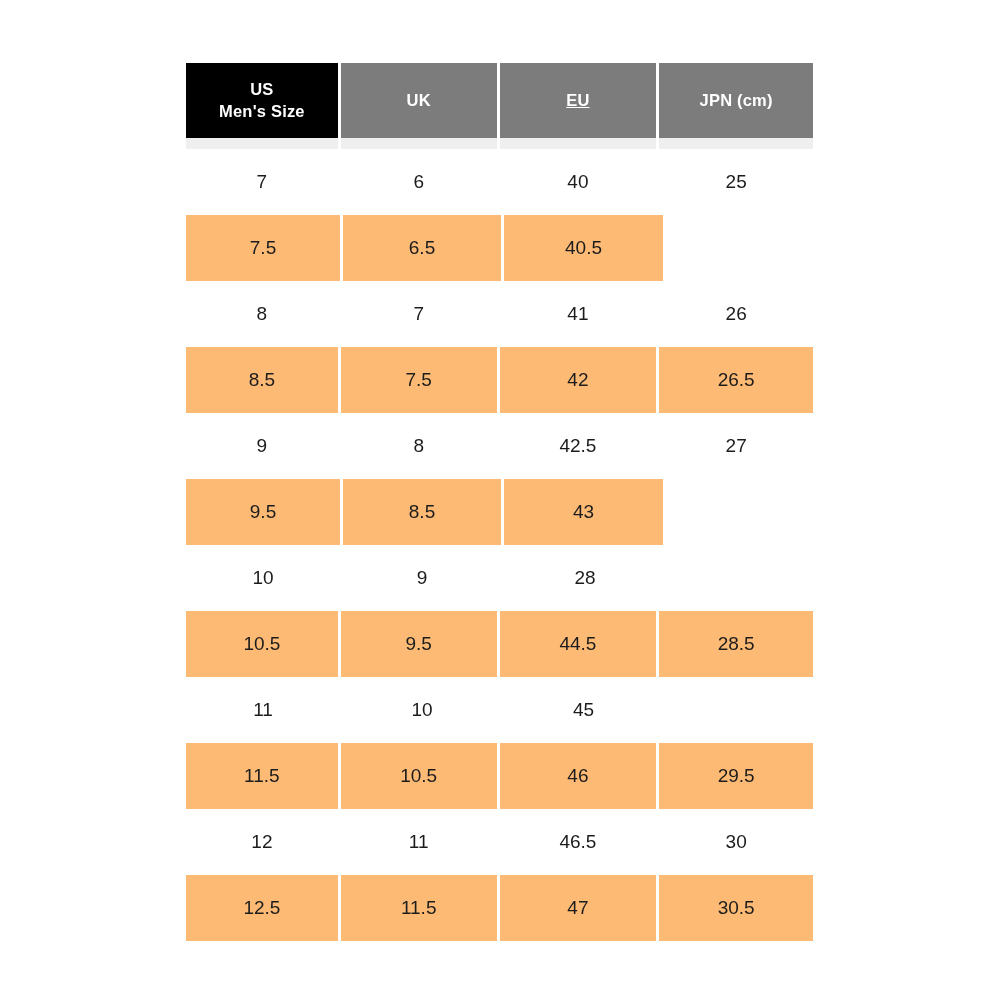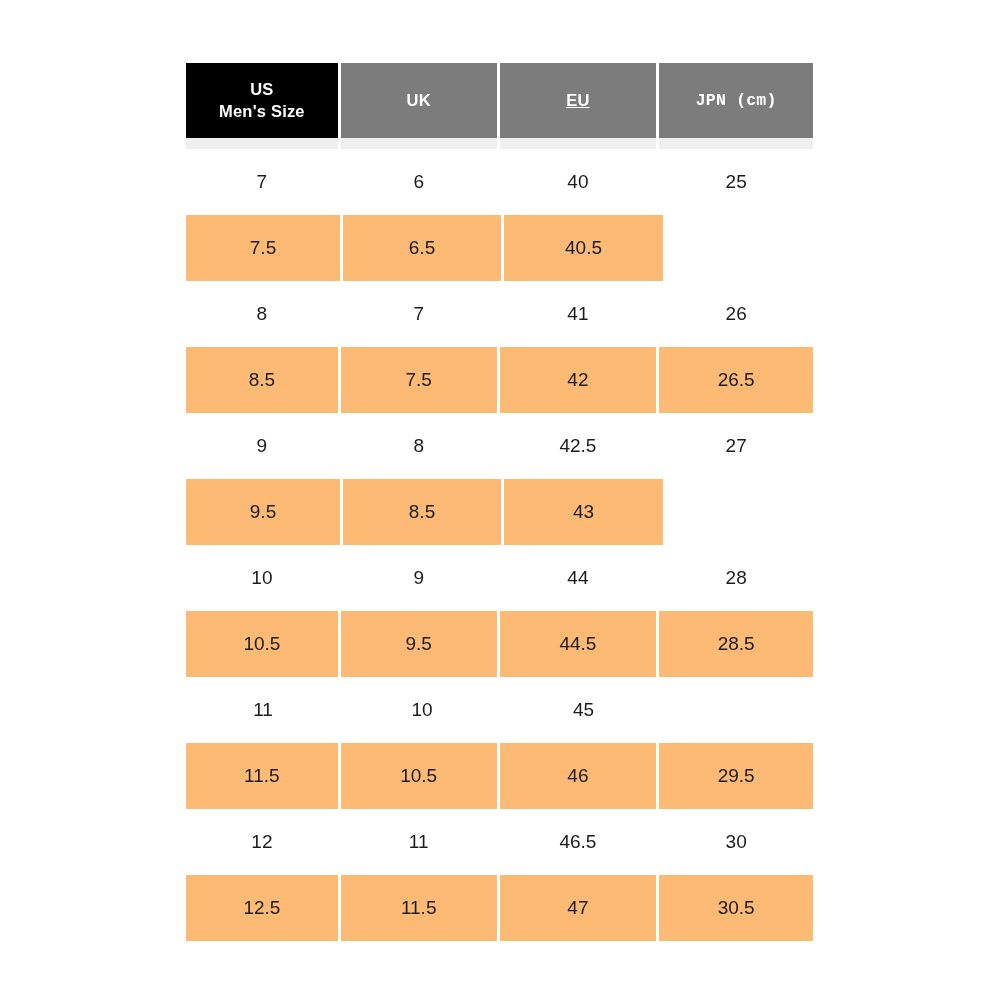--- a/index.html
+++ b/index.html
@@ -39,21 +39,21 @@
     color: #ffffff;
     font-weight: bold;
     font-size: 16.5px;
     line-height: 1.30;
     letter-spacing: 0.2px;
     box-sizing: border-box;
   }
   .hcell.col0 { width: 154px; background: #000000; }
   .hcell.col1 { width: 158px; background: #7c7c7c; }
   .hcell.col2 { width: 159px; background: #7c7c7c; text-decoration: underline; }
-  .hcell.col3 { width: 156px; background: #7c7c7c; font-family: Liberation Mono, monospace; }
+  .hcell.col3 { width: 156px; background: #7c7c7c; }
   .hcell .hline { display: block; white-space: nowrap; }
 
   .hgap { width: 3px; height: 75px; background: #ffffff; flex: 0 0 3px; }
 
   
   .header-underlay {
     display: flex;
     width: 100%;
     height: 11px;
   }
@@ -175,21 +175,20 @@
         <div class="dcell col1">8.5</div>
         <div class="dgap"></div>
         <div class="dcell col2">43</div>
         <div class="dgap"></div>
       </div>
       <div class="chart-row">
         <div class="dcell col0">10</div>
         <div class="dgap"></div>
         <div class="dcell col1">9</div>
         <div class="dgap"></div>
-        <div class="dcell col2">44</div>
         <div class="dgap"></div>
         <div class="dcell col3">28</div>
       </div>
       <div class="chart-row striped">
         <div class="dcell col0">10.5</div>
         <div class="dgap"></div>
         <div class="dcell col1">9.5</div>
         <div class="dgap"></div>
         <div class="dcell col2">44.5</div>
         <div class="dgap"></div>

